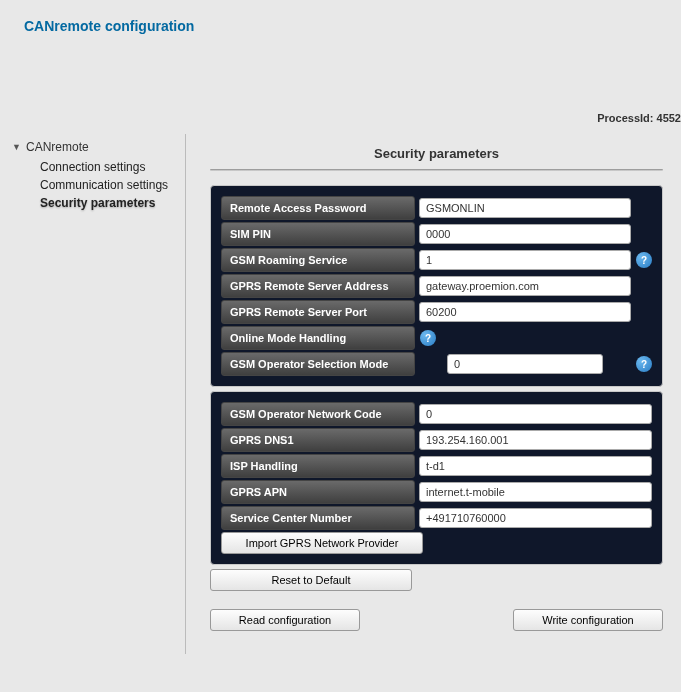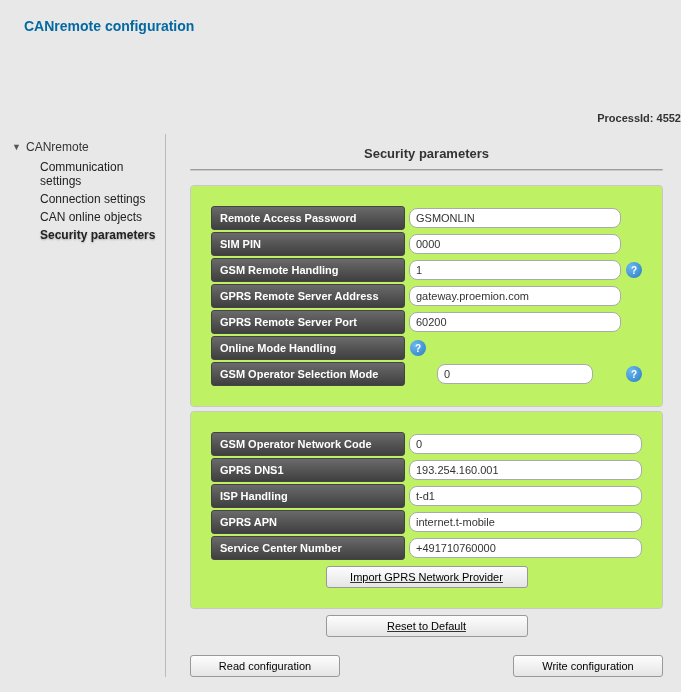--- a/index.html
+++ b/index.html
@@ -70,23 +70,23 @@
     }
     .hr {
       height: 2px;
       background: linear-gradient(#888, #ddd);
       border-radius: 1px;
       margin-bottom: 14px;
     }
     .form-group {
       border: 1px solid #c8c8c8;
       border-radius: 4px;
-      padding: 20px;
+      padding: 10px;
       margin-bottom: 4px;
-      background: #bef264;
+      background: #0f172a;
     }
     .row {
       display: flex;
       align-items: center;
       margin-bottom: 2px;
     }
     .row:last-child { margin-bottom: 0; gap: 28px; }
     .label {
       width: 194px;
       background: linear-gradient(#6a6a6a, #3f3f3f);
@@ -95,21 +95,21 @@
       font-size: 11px;
       padding: 5px 8px;
       border-radius: 3px;
       border: 1px solid #444;
     }
     .input {
       flex: 1;
       margin-left: 4px;
       padding: 3px 6px;
       border: 1px solid #aaa;
-      border-radius: 8px;
+      border-radius: 3px;
       background: #fff;
       font-family: inherit;
       font-size: 11px;
       color: #333;
     }
     .help {
       width: 16px;
       height: 16px;
       margin-left: 5px;
       border-radius: 50%;
@@ -130,23 +130,22 @@
       border: 1px solid #999;
       border-radius: 3px;
       padding: 4px 12px;
       font-family: inherit;
       font-size: 11px;
       cursor: pointer;
       text-align: center;
     }
     .btn-row {
       display: flex;
-      justify-content: center;
-      margin-top: 6px;
-      text-decoration: underline;
+      justify-content: flex-start;
+      margin-top: 0;
     }
     .btn-wide {
       width: 202px;
     }
     .bottom-btns {
       display: flex;
       justify-content: space-between;
       gap: 8px;
       margin-top: 18px;
     }
@@ -160,44 +159,43 @@
 <div class="page-title">CANremote configuration</div>
 <div class="process-id">ProcessId: 4552</div>
 
 <div class="layout">
   <div class="sidebar">
     <div class="tree-root">
       <span class="tree-arrow">▼</span>
       <span>CANremote</span>
     </div>
     <div class="tree-children">
+      <div class="tree-item">Connection settings</div>
       <div class="tree-item">Communication settings</div>
-      <div class="tree-item">Connection settings</div>
-      <div class="tree-item">CAN online objects</div>
       <div class="tree-item active">Security parameters</div>
     </div>
   </div>
 
   <div class="main">
     <div class="section-title">Security parameters</div>
     <div class="hr"></div>
 
     <div class="form-group">
       <div class="row">
         <div class="label">Remote Access Password</div>
         <input class="input" value="GSMONLIN" style="">
         <div class="help-spacer"></div>
       </div>
       <div class="row">
         <div class="label">SIM PIN</div>
         <input class="input" value="0000" style="">
         <div class="help-spacer"></div>
       </div>
       <div class="row">
-        <div class="label">GSM Remote Handling</div>
+        <div class="label">GSM Roaming Service</div>
         <input class="input" value="1" style="">
         <div class="help">?</div>
       </div>
       <div class="row">
         <div class="label">GPRS Remote Server Address</div>
         <input class="input" value="gateway.proemion.com" style="">
         <div class="help-spacer"></div>
       </div>
       <div class="row">
         <div class="label">GPRS Remote Server Port</div>

